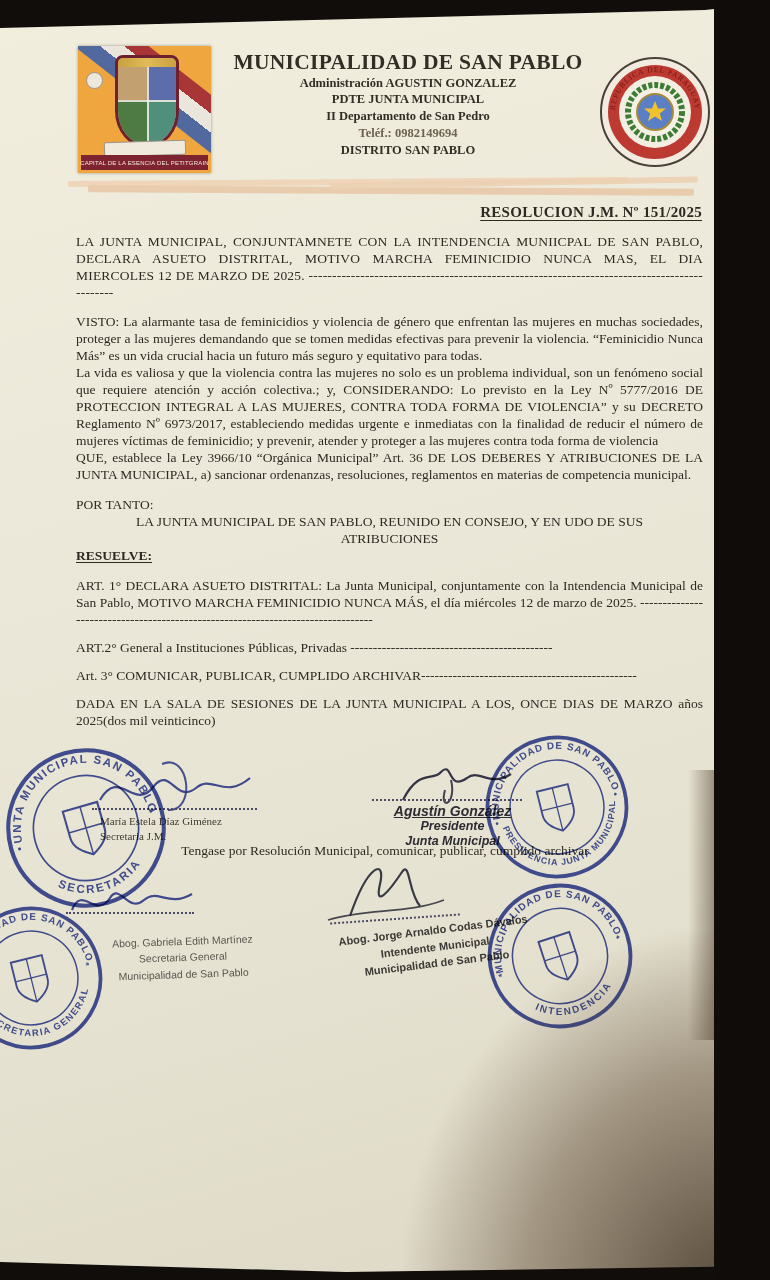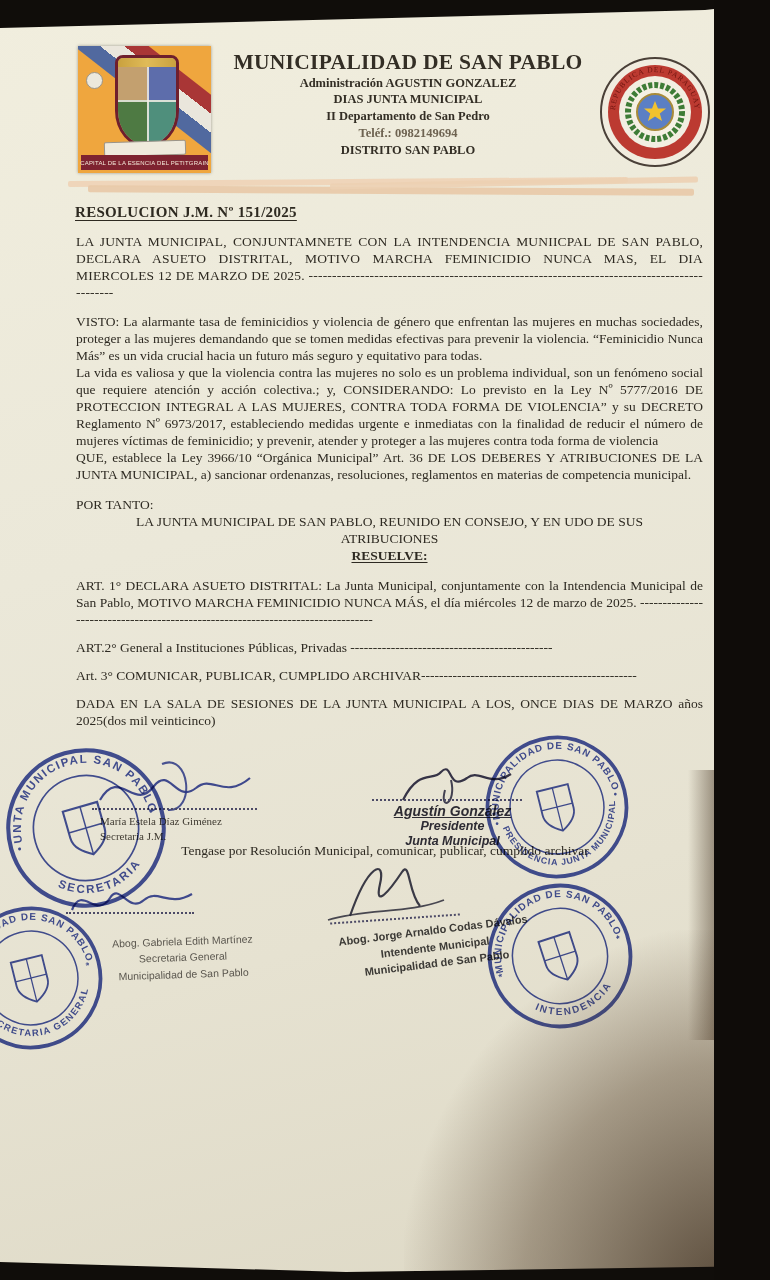--- a/index.html
+++ b/index.html
@@ -38,29 +38,29 @@
 
   .seal{position:absolute;left:599px;top:56px;}
 
   
   .sep{position:absolute;background:#ecd0b2;opacity:.9;border-radius:2px;}
   .sep1{left:68px;top:179px;width:560px;height:6px;transform:rotate(-.4deg);background:#eed3b6;}
   .sep2{left:88px;top:187px;width:606px;height:7px;transform:rotate(.35deg);background:#e8c9a7;}
   .sep3{left:330px;top:180px;width:368px;height:6px;transform:rotate(-1.1deg);}
 
   
-  .doc-title{position:absolute;left:75px;top:204px;width:627px;text-align:left;font-size:15px;font-weight:bold;color:#2e2a21;letter-spacing:.3px;}
+  .doc-title{position:absolute;left:75px;top:204px;width:627px;text-align:right;font-size:15px;font-weight:bold;color:#2e2a21;letter-spacing:.3px;}
   .doc-title span{text-decoration:underline;text-underline-offset:3px;}
   .doc-body{position:absolute;left:76px;top:233px;width:627px;font-size:13.5px;line-height:17px;color:#2e2a22;text-align:justify;}
   .doc-body p{margin:0;overflow-wrap:break-word;}
   .mb12{margin-bottom:12px !important;}
   .mb13{margin-bottom:13px !important;}
   .mb11{margin-bottom:11px !important;}
   .caps{letter-spacing:.2px;}
-  .center{text-align:center;}
+  .center{text-align:left;}
   .consejo{max-width:540px;margin:0 auto !important;text-align:center;}
   .resuelve{font-weight:bold;}
   .resuelve span{text-decoration:underline;text-underline-offset:2px;}
 
   
   .sig-svg{position:absolute;}
   .dotline{position:absolute;border-bottom:2px dotted #4c4a66;}
   .name-sec-jm{position:absolute;left:100px;top:815px;font-size:11px;color:#413c33;}
   .role-sec-jm{position:absolute;left:100px;top:830px;font-size:11px;color:#413c33;}
   .pres-block{position:absolute;left:360px;top:803px;width:185px;text-align:center;
@@ -93,21 +93,21 @@
         <div class="shield-v"></div>
         <div class="shield-h"></div>
       </div>
       <div class="crest-ribbon"></div>
       <div class="crest-banner">CAPITAL DE LA ESENCIA DEL PETITGRAIN</div>
     </div>
 
     <div class="header-text">
       <div class="org-name">MUNICIPALIDAD DE SAN PABLO</div>
       <div class="h-line">Administración AGUSTIN GONZALEZ</div>
-      <div class="h-line">DIAS JUNTA MUNICIPAL</div>
+      <div class="h-line">PDTE JUNTA MUNICIPAL</div>
       <div class="h-line">II Departamento de San Pedro</div>
       <div class="h-line h-phone">Teléf.: 0982149694</div>
       <div class="h-line">DISTRITO SAN PABLO</div>
     </div>
 
     <svg class="seal" width="112" height="112" viewBox="0 0 112 112">
       <circle cx="56" cy="56" r="54" fill="#f1ecdf" stroke="#4a4038" stroke-width="2"></circle>
       <circle cx="56" cy="56" r="47" fill="#bc3a31"></circle>
       <defs>
           <path id="sealArc" d="M 16,56 A 40,40 0 0 1 96,56"></path>

